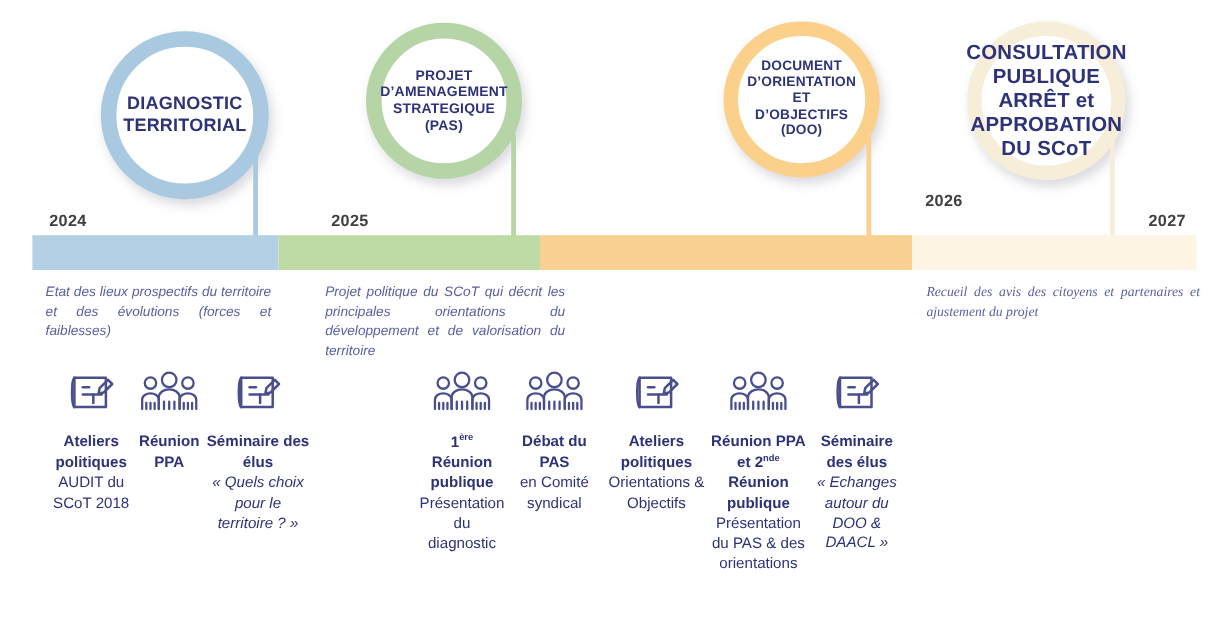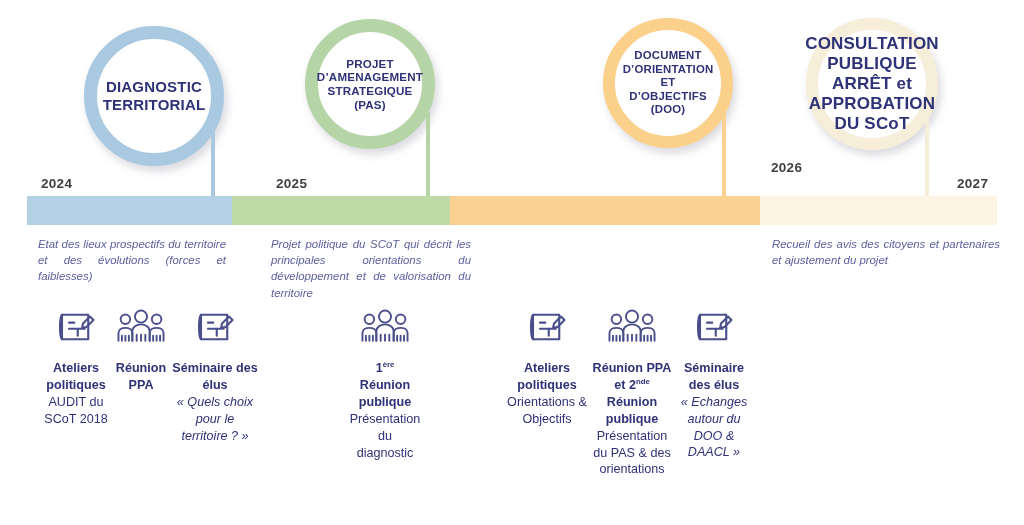--- a/index.html
+++ b/index.html
@@ -150,21 +150,21 @@
 
   <div id="bar">
     <div class="bar-seg" style="left:0px; width:205px; background:#b4d0e4;"></div>
     <div class="bar-seg" style="left:205px; width:218px; background:#bedba6;"></div>
     <div class="bar-seg" style="left:423px; width:310px; background:#fbd192;"></div>
     <div class="bar-seg" style="left:733px; width:237px; background:#fdf4e3;"></div>
   </div>
 
   <div class="desc" style="left:38px; top:236px; width:188px;">Etat des lieux prospectifs du territoire et des évolutions (forces et faiblesses)</div>
   <div class="desc" style="left:248px; top:236px; width:200px;margin-left:23px;">Projet politique du SCoT qui décrit les principales orientations du développement et de valorisation du territoire</div>
-  <div class="desc" style="left:772px; top:236px; width:228px;">Recueil des avis des citoyens et partenaires et ajustement du projet</div>
+  <div class="desc" style="left:772px; top:236px; width:228px;font-family:Liberation Serif, serif;">Recueil des avis des citoyens et partenaires et ajustement du projet</div>
 
   <div class="action" style="left:34px; top:306px; width:84px;">
     <span class="icon">
       <svg width="42" height="42" viewBox="0 0 48 48" fill="none" stroke="#4a4f8c" stroke-width="2.4" stroke-linejoin="round" stroke-linecap="round">
         <path d="M8 10 h30 v28 h-30 z"></path>
         <path d="M8 10 c-3 2 -3 26 0 28"></path>
         <path d="M16 26 h10 v8"></path>
         <path d="M26 26 h8"></path>
         <path d="M16 19 h6"></path>
         <path d="M32 20 l8-8 4 4 -8 8 -5 1 1-5 z"></path>
@@ -219,20 +219,37 @@
         <path d="M25 40 v-7 M30 40 v-7 M35 40 v-7"></path>
         <circle cx="48" cy="15" r="5.5"></circle>
         <path d="M40 40 v-9 c0-4 4-6 8-6 s8 2 8 6 v9"></path>
         <path d="M44 40 v-6 M48 40 v-6 M52 40 v-6"></path>
       </svg>
     </span>
     <span class="title"><span>1</span><span class="sup">ère</span><br><span>Réunion publique</span></span>
     <span class="sub">Présentation du diagnostic</span>
   </div>
 
+  <div class="action" style="left:422px; top:306px; width:80px;">
+    <span class="icon">
+      <svg width="52" height="42" viewBox="0 0 60 48" fill="none" stroke="#4a4f8c" stroke-width="2.2" stroke-linejoin="round" stroke-linecap="round">
+        <circle cx="12" cy="15" r="5.5"></circle>
+        <path d="M4 40 v-9 c0-4 4-6 8-6 s8 2 8 6 v9"></path>
+        <path d="M8 40 v-6 M12 40 v-6 M16 40 v-6"></path>
+        <circle cx="30" cy="12" r="7"></circle>
+        <path d="M20 40 v-11 c0-5 5-8 10-8 s10 3 10 8 v11"></path>
+        <path d="M25 40 v-7 M30 40 v-7 M35 40 v-7"></path>
+        <circle cx="48" cy="15" r="5.5"></circle>
+        <path d="M40 40 v-9 c0-4 4-6 8-6 s8 2 8 6 v9"></path>
+        <path d="M44 40 v-6 M48 40 v-6 M52 40 v-6"></path>
+      </svg>
+    </span>
+    <span class="title">Débat du PAS</span>
+    <span class="sub">en Comité syndical</span>
+  </div>
 
   <div class="action" style="left:504px; top:306px; width:86px;">
     <span class="icon">
       <svg width="42" height="42" viewBox="0 0 48 48" fill="none" stroke="#4a4f8c" stroke-width="2.4" stroke-linejoin="round" stroke-linecap="round">
         <path d="M8 10 h30 v28 h-30 z"></path>
         <path d="M8 10 c-3 2 -3 26 0 28"></path>
         <path d="M16 26 h10 v8"></path>
         <path d="M26 26 h8"></path>
         <path d="M16 19 h6"></path>
         <path d="M32 20 l8-8 4 4 -8 8 -5 1 1-5 z"></path>

